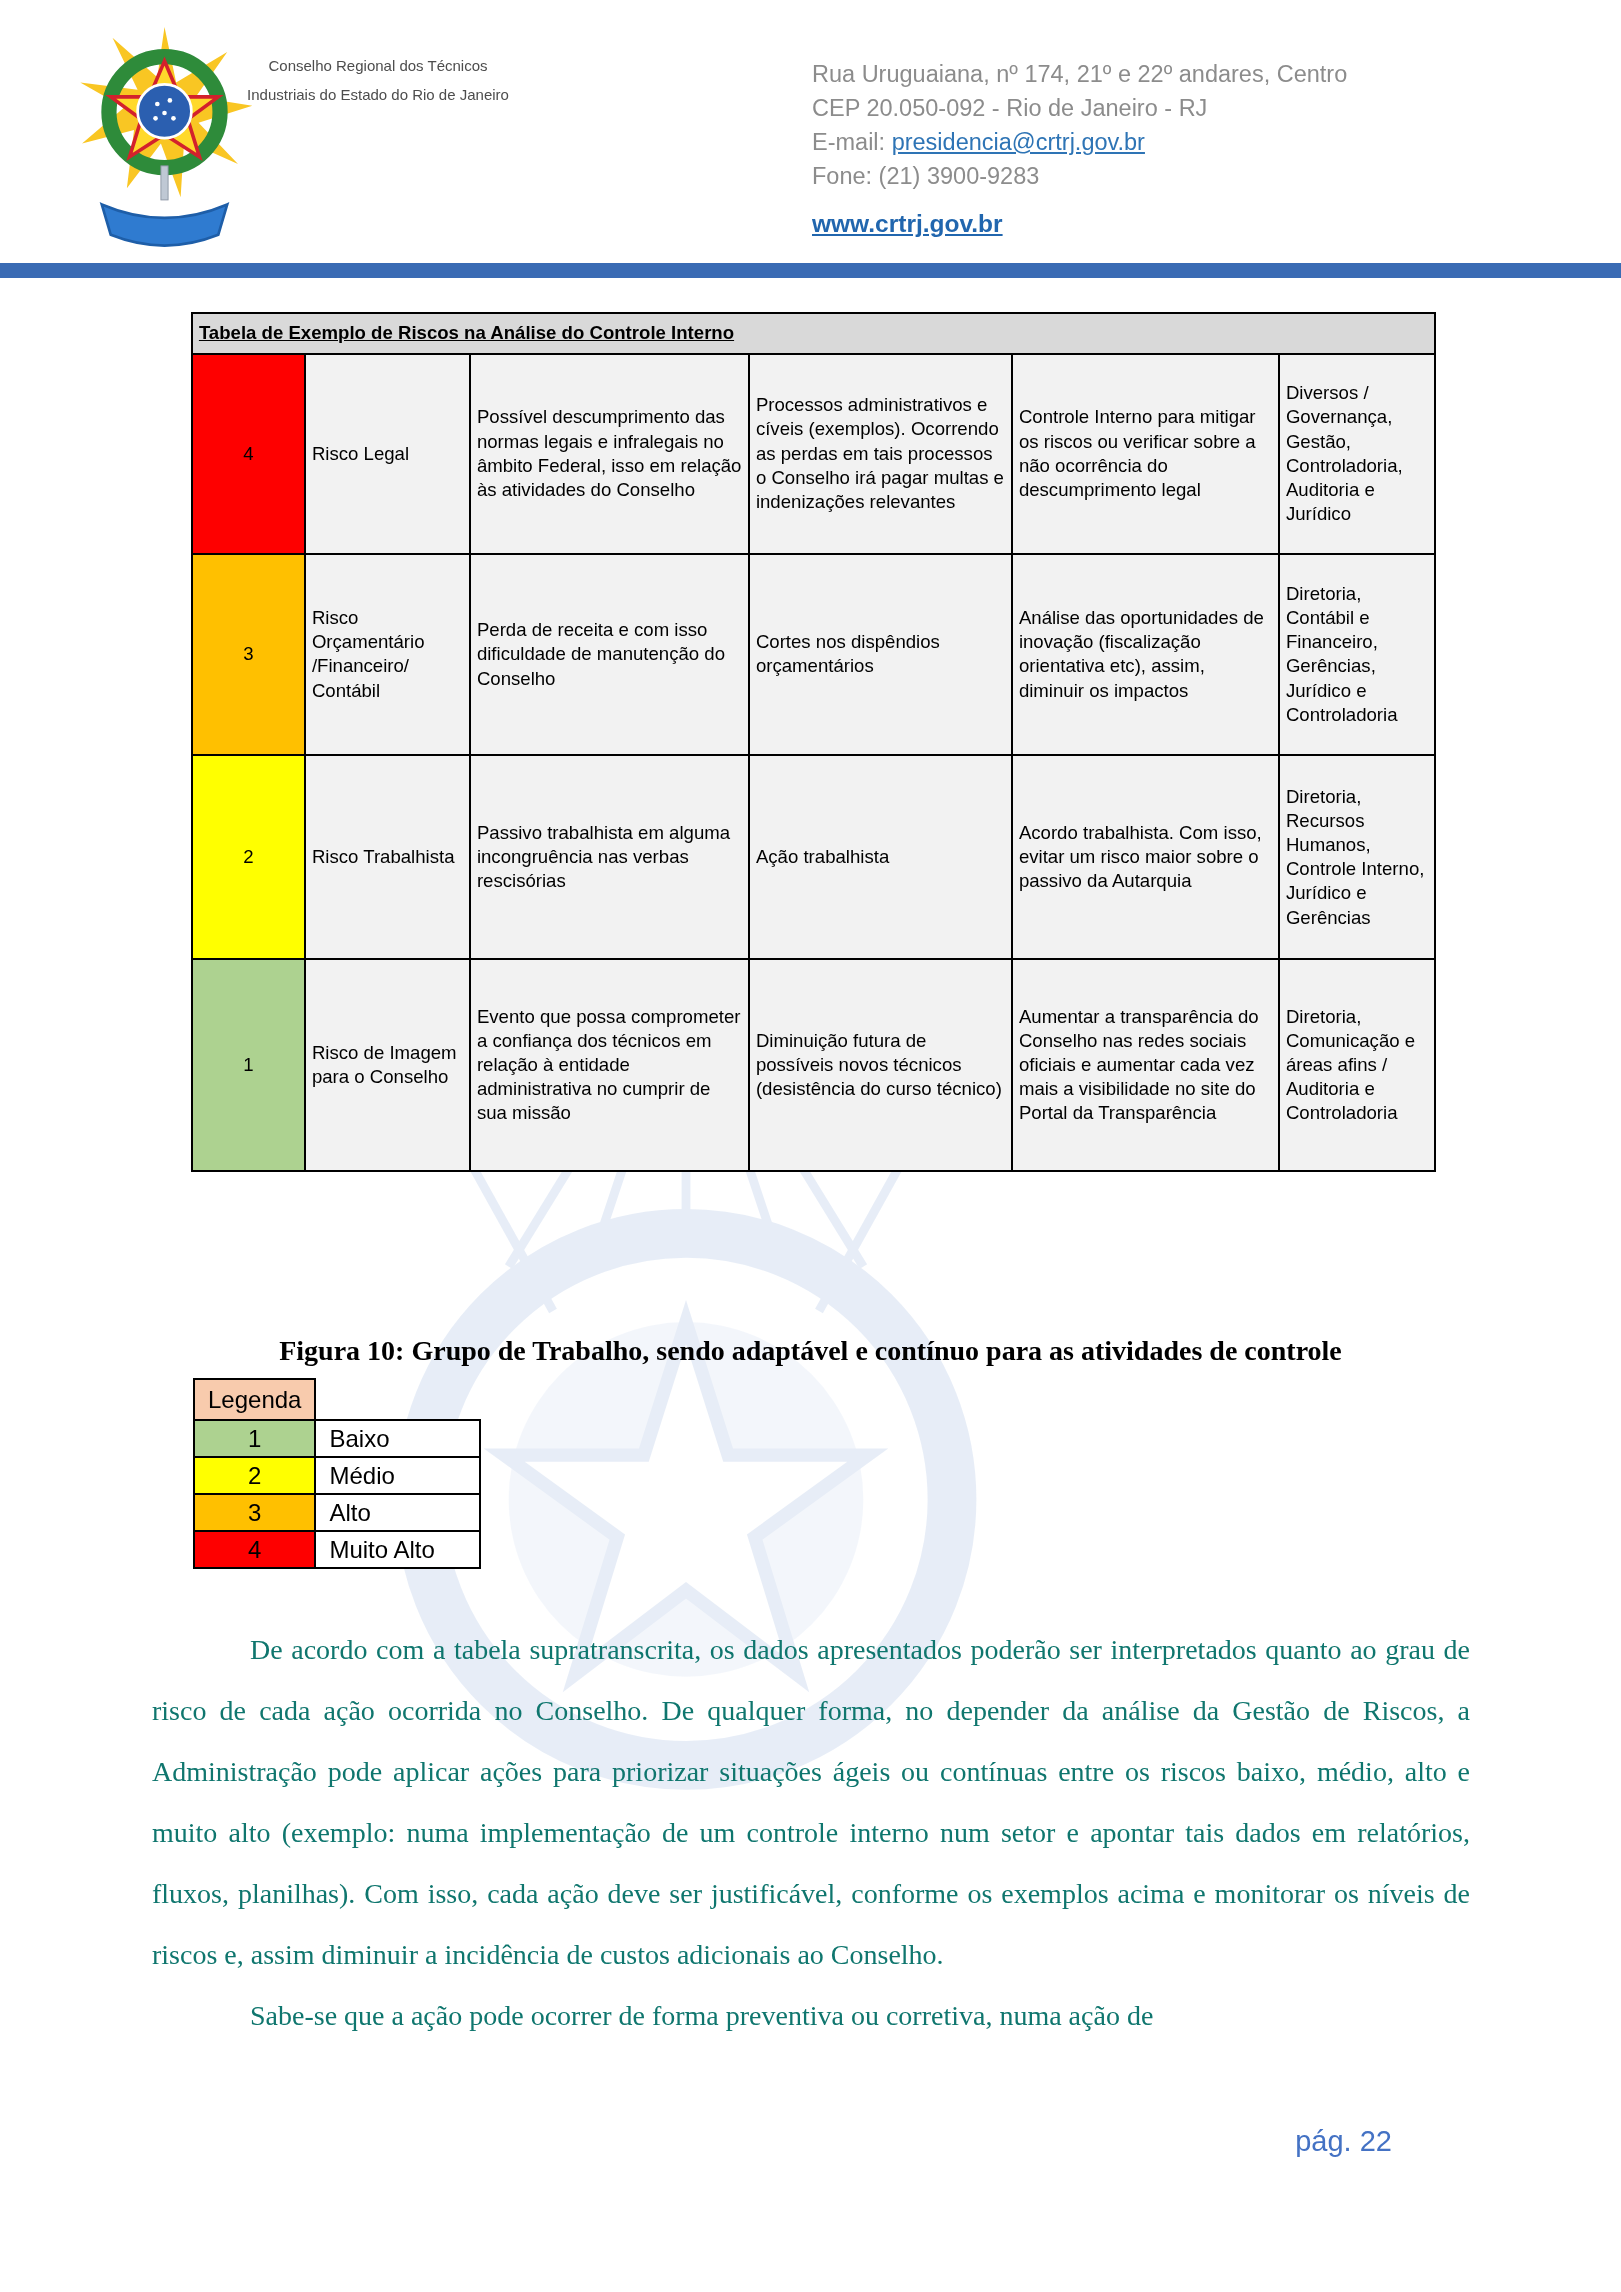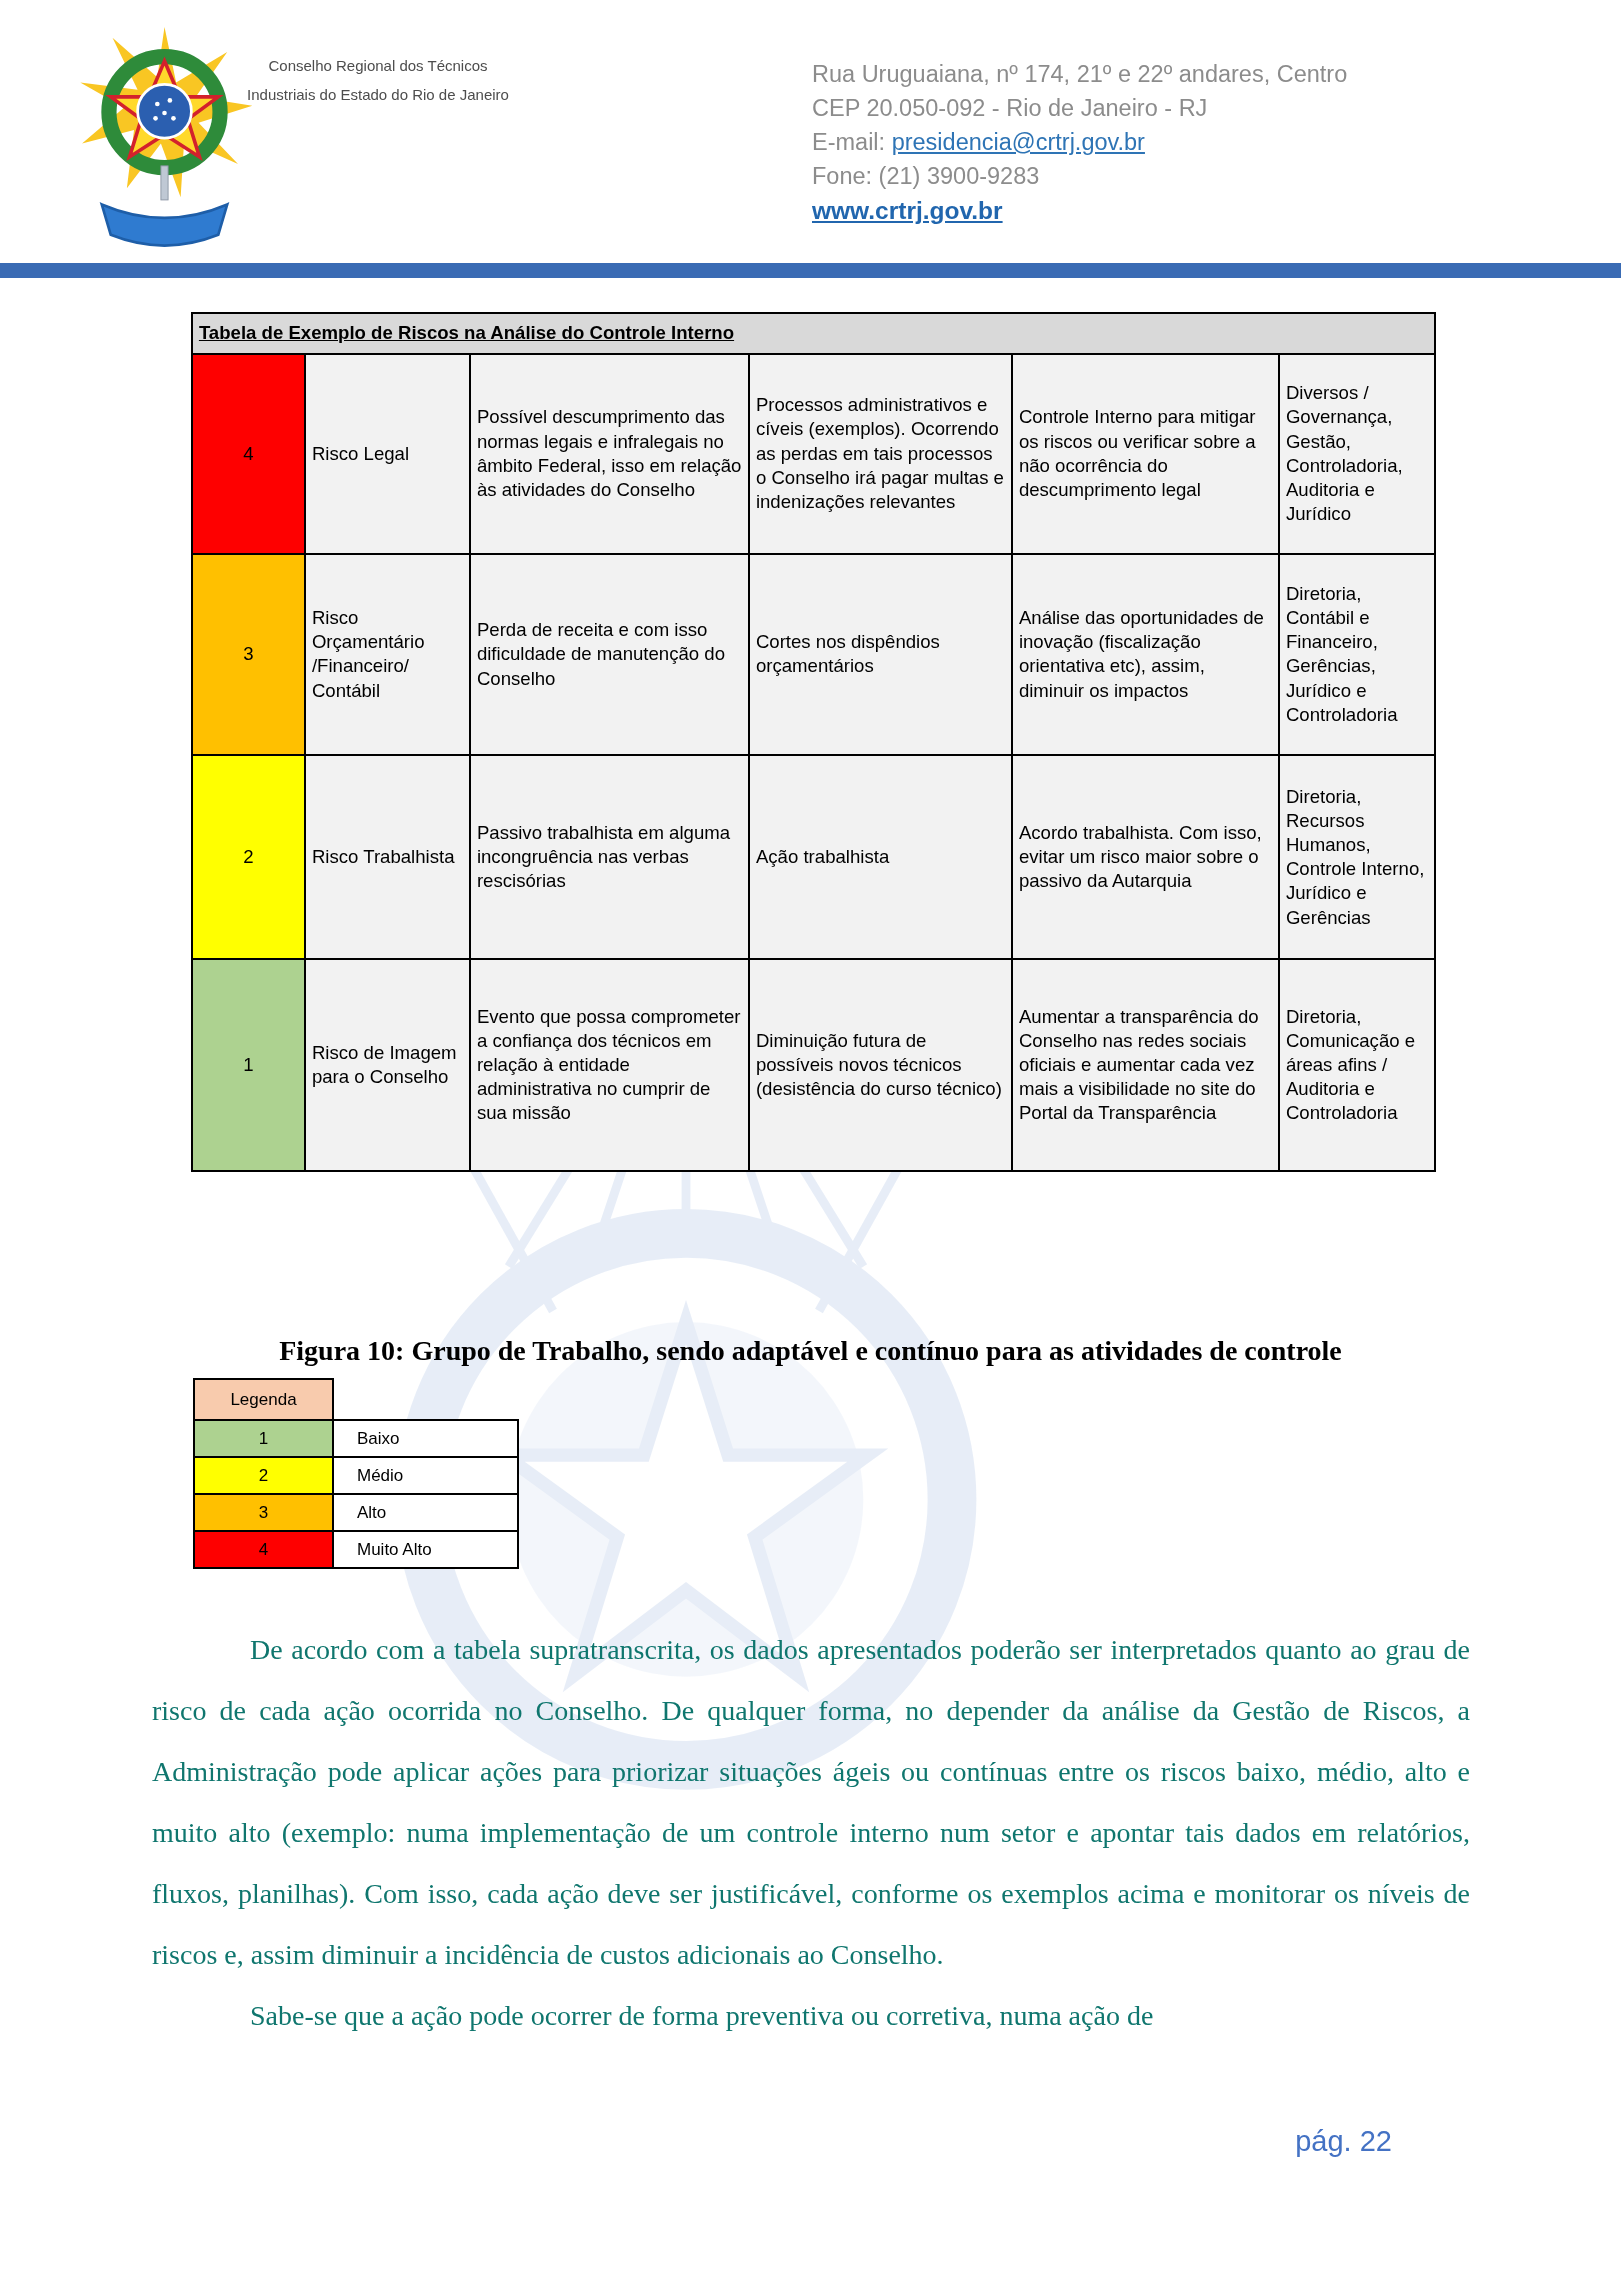--- a/index.html
+++ b/index.html
@@ -9,40 +9,40 @@
     font-family:"Liberation Sans",sans-serif;color:#000;
   }
   
   .crest{position:absolute;left:74px;top:17.6px;width:181px;height:233px;}
   .brand{position:absolute;left:231px;top:41px;width:294px;text-align:center;}
   .brand-name{font-size:80px;font-weight:bold;letter-spacing:1px;color:#2166AE;line-height:98px;
     font-family:"Liberation Sans",sans-serif;}
   .brand-sub{font-size:15px;color:#4d4d4d;line-height:29px;margin-top:9.8px;}
   .contact{position:absolute;left:812px;top:57px;font-size:23.5px;color:#8c8c8c;line-height:34px;}
   .contact a{color:#2E74B5;text-decoration:underline;}
-  .contact .site{display:block;margin-top:1px;font-weight:bold;color:#2166AE;font-size:24.5px;}
+  .contact .site{display:block;margin-top:14px;font-weight:bold;color:#2166AE;font-size:24.5px;}
   .rule{position:absolute;left:0;top:263px;width:1621px;height:14.7px;background:#3A6BB4;}
   
   .watermark{position:absolute;left:235px;top:912px;width:902px;height:931px;opacity:0.13;pointer-events:none;}
   
   table.risk{position:absolute;left:191px;top:312px;width:1242px;border-collapse:collapse;table-layout:fixed;}
   table.risk td,table.risk th{border:2px solid #000;padding:3.9px 5.9px;font-size:18.6px;line-height:1.3;
     vertical-align:middle;word-wrap:break-word;}
   .tbl-title{background:#D9D9D9;font-weight:bold;font-size:20.6px;height:31px;}
   .tbl-title span{text-decoration:underline;}
   tr.hdr th{background:#00B0F0;font-weight:bold;font-size:19.6px;text-align:center;height:194px;}
   td.grade{text-align:center;font-size:19.6px;}
   td.plain{background:#F2F2F2;text-align:left;}
   tr.r1 td{height:190px;} tr.r2 td{height:192px;margin-top:17px;} tr.r3 td{height:194px;} tr.r4 td{height:202px;}
   
   .caption{position:absolute;left:0;top:1335px;width:100%;text-align:center;
     font-family:"Liberation Serif",serif;font-weight:bold;font-size:28px;}
   
   table.legend{position:absolute;left:193px;top:1378px;border-collapse:collapse;table-layout:fixed;}
-  table.legend td{border:2px solid #000;font-size:17px;height:35px;padding:0 23px;}
+  table.legend td{border:2px solid #000;font-size:24px;height:35px;padding:0 13px;}
   table.legend td.sw{width:91px;text-align:center;}
   table.legend td.lb{width:137px;background:#fff;text-align:left;}
   table.legend td.free{border:none;background:transparent;}
   table.legend tr.lg-hd td{height:39px;text-align:center;}
   
   .bodytext{position:absolute;left:152px;top:1619px;width:1318px;
     font-family:Liberation Serif, serif;font-size:28px;line-height:61px;
     text-align:justify;color:#0f766e;}
   .bodytext p{margin:0;text-indent:98px;}
   

